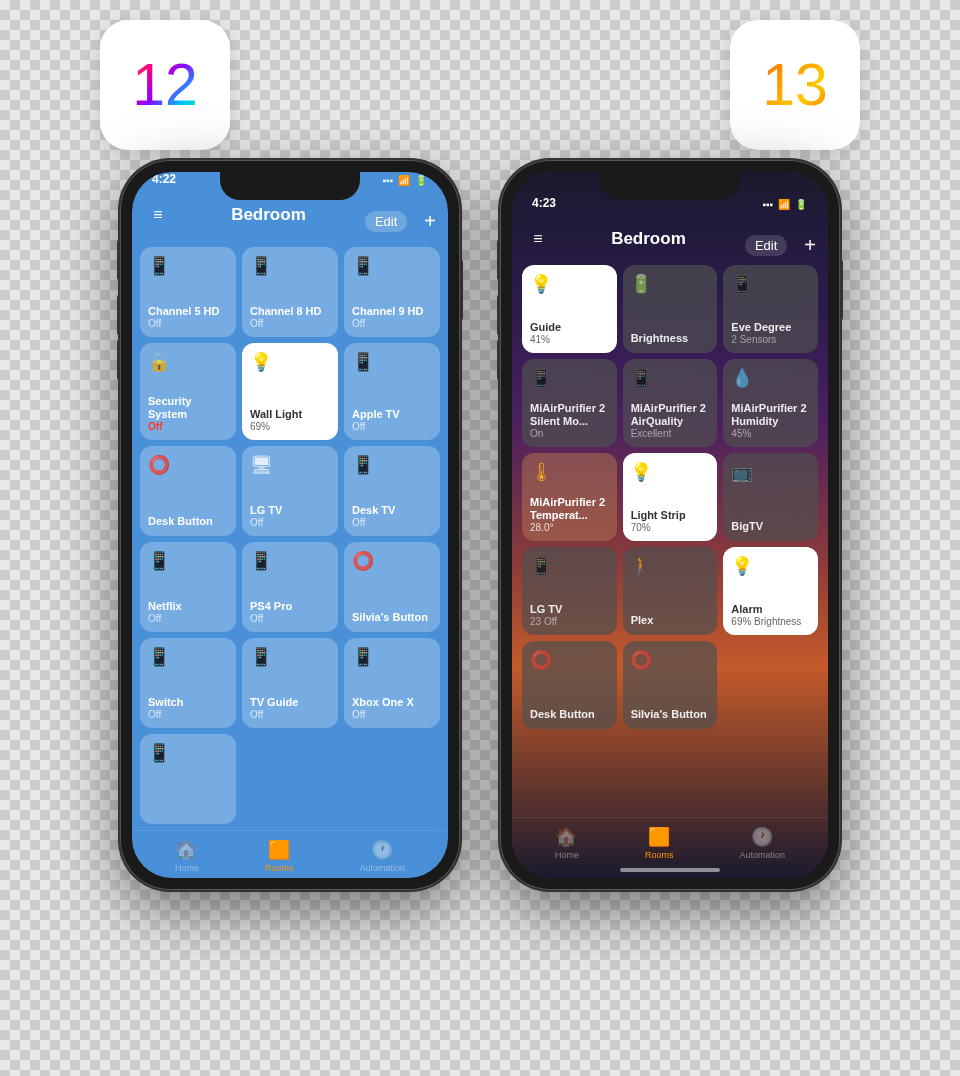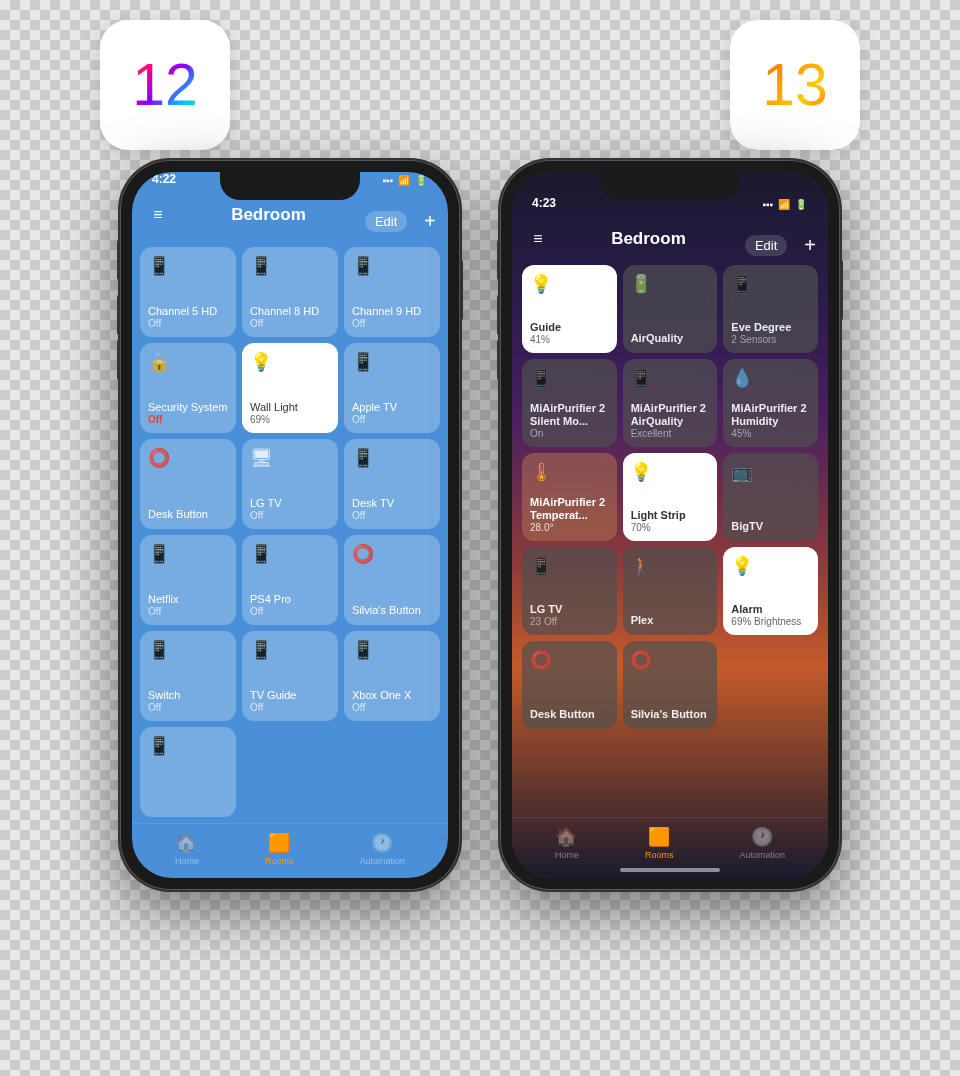--- a/index.html
+++ b/index.html
@@ -218,21 +218,21 @@
       font-size: 18px;
       color: rgba(255,255,255,0.8);
     }
 
     .ios12-tile.active .tile-icon {
       color: #f5c518;
     }
 
     .ios12-tile .tile-name {
       font-size: 11px;
-      font-weight: 400;
+      font-weight: 700;
       color: white;
       line-height: 1.2;
       margin-top: 22px;
     }
 
     .ios12-tile.active .tile-name {
       color: #333;
     }
 
     .ios12-tile .tile-status {
@@ -636,21 +636,21 @@
             <div class="ios13-tile active">
               <div class="tile-icon">💡</div>
               <div>
                 <div class="tile-name">Guide</div>
                 <div class="tile-status">41%</div>
               </div>
             </div>
             <div class="ios13-tile">
               <div class="tile-icon">🔋</div>
               <div>
-                <div class="tile-name">AirQuality</div>
+                <div class="tile-name">Brightness</div>
                 <div class="tile-status"></div>
               </div>
             </div>
             <div class="ios13-tile">
               <div class="tile-icon">📱</div>
               <div>
                 <div class="tile-name">Eve Degree</div>
                 <div class="tile-status">2 Sensors</div>
               </div>
             </div>

